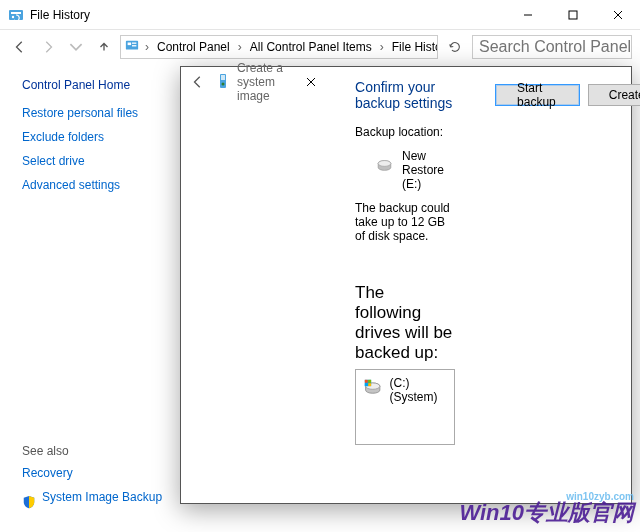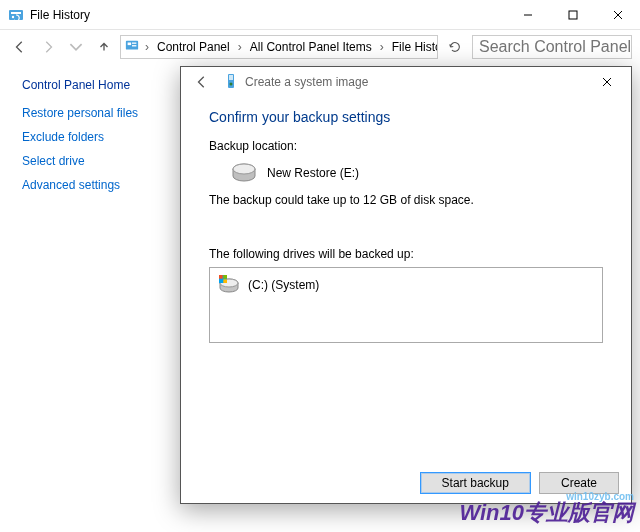--- a/index.html
+++ b/index.html
@@ -31,33 +31,33 @@
   .sidebar a, .link { color:#0066cc; text-decoration:none; display:block; margin-bottom:10px; font-size:12px; cursor:pointer; }
   .seealso-block { position:absolute; left:22px; bottom:12px; width:160px; }
   .seealso { color:#555; font-size:12px; margin-bottom:8px; }
   .shieldrow { display:flex; align-items:center; gap:6px; margin-bottom:6px; }
   .shield { width:14px; height:14px; }
   
   .main { flex:1; position:relative; padding:20px; }
   .turnon-btn { position:absolute; right:14px; top:186px; width:70px; height:22px; border:1px solid #adadad; background:#e1e1e1; display:flex; align-items:center; justify-content:center; font-size:12px; color:#333; }
   .help-icon { position:absolute; right:14px; top:0px; color:#1e6fd6; font-size:16px; font-weight:bold; }
   
-  .dialog { position:absolute; left:180px; top:66px; width:452px; height:438px; background:#fff; border:1px solid #555; box-shadow:0 6px 24px rgba(0,0,0,0.35); display:flex; flex-direction:column; }
+  .dialog { position:absolute; left:180px; top:66px; width:452px; height:438px; background:#fff; border:1px solid #555; box-shadow:0 6px 24px rgba(0,0,0,0.35); display:flex; flex-direction:row; }
   .dlg-titlebar { height:30px; display:flex; align-items:center; padding:0 4px 0 10px; }
   .dlg-back { width:22px; height:22px; display:flex; align-items:center; justify-content:center; color:#555; }
   .dlg-title-wrap { display:flex; align-items:center; gap:6px; margin-left:10px; }
   .dlg-title { color:#666; font-size:12px; }
   .dlg-close { margin-left:auto; width:40px; height:26px; display:flex; align-items:center; justify-content:center; color:#000; }
   .dlg-body { flex:1; padding:8px 28px 0 28px; }
   .dlg-h1 { color:#003a8c; font-size:14px; margin:4px 0 14px 0; }
   .label { color:#000; font-size:12px; margin-bottom:6px; }
   .loc-row { display:flex; align-items:center; gap:10px; padding:4px 0 10px 22px; }
   .hdd-icon { width:26px; height:20px; }
   .note { font-size:12px; color:#000; margin-bottom:40px; }
-  .list-label { font-size:12px; color:#000; margin-top:10px; margin-bottom:6px; }
+  .list-label { font-size:17px; color:#000; margin-top:10px; margin-bottom:6px; }
   .drive-list { border:1px solid #aaa; height:76px; padding:6px 8px; overflow:auto; }
   .drive-row { display:flex; align-items:center; gap:8px; font-size:12px; }
   .drive-icon { width:22px; height:22px; position:relative; }
   .dlg-footer { height:48px; border-top:0; display:flex; align-items:center; justify-content:flex-end; gap:8px; padding:0 12px; }
   .btn { height:22px; min-width:78px; padding:0 21px; border:1px solid #adadad; background:#e1e1e1; font-size:12px; display:flex; align-items:center; justify-content:center; cursor:pointer;margin-top:8px; }
   .btn.default { border-color:#3399ff; box-shadow:0 0 0 1px rgba(51,153,255,0.3) inset; }
   
   .watermark { position:absolute; right:6px; bottom:4px; font-size:22px; font-weight:700; font-style:italic; color:#1e9be8; opacity:0.9; pointer-events:none; }
   .watermark .n { color:#4c1d95; }
   .watermark small { font-size:10px; color:#6fbef0; font-weight:700; font-style:normal; display:block; text-align:right; margin-bottom:-4px; }
@@ -145,20 +145,31 @@
 </div>
 
 <div class="body">
   <div class="sidebar">
     <div class="home">Control Panel Home</div>
     <a>Restore personal files</a>
     <a>Exclude folders</a>
     <a>Select drive</a>
     <a>Advanced settings</a>
 
+    <div class="seealso-block">
+      <div class="seealso">See also</div>
+      <a>Recovery</a>
+      <div class="shieldrow">
+        <span class="shield"><svg viewBox="0 0 16 16">
+              <path d="M8 1 L14 3 V8 C14 12 11 14.5 8 15 C5 14.5 2 12 2 8 V3 Z" fill="#1e6fd6"></path>
+              <path d="M8 1 L14 3 V8 C14 12 11 14.5 8 15 V1 Z" fill="#ffcc00"></path>
+            </svg></span>
+        <a>System Image Backup</a>
+      </div>
+    </div>
   </div>
 
   <div class="main">
     <div class="help-icon">?</div>
     <div class="turnon-btn">urn on</div>
   </div>
 </div>
 
 <div class="dialog">
   <div class="dlg-titlebar">

